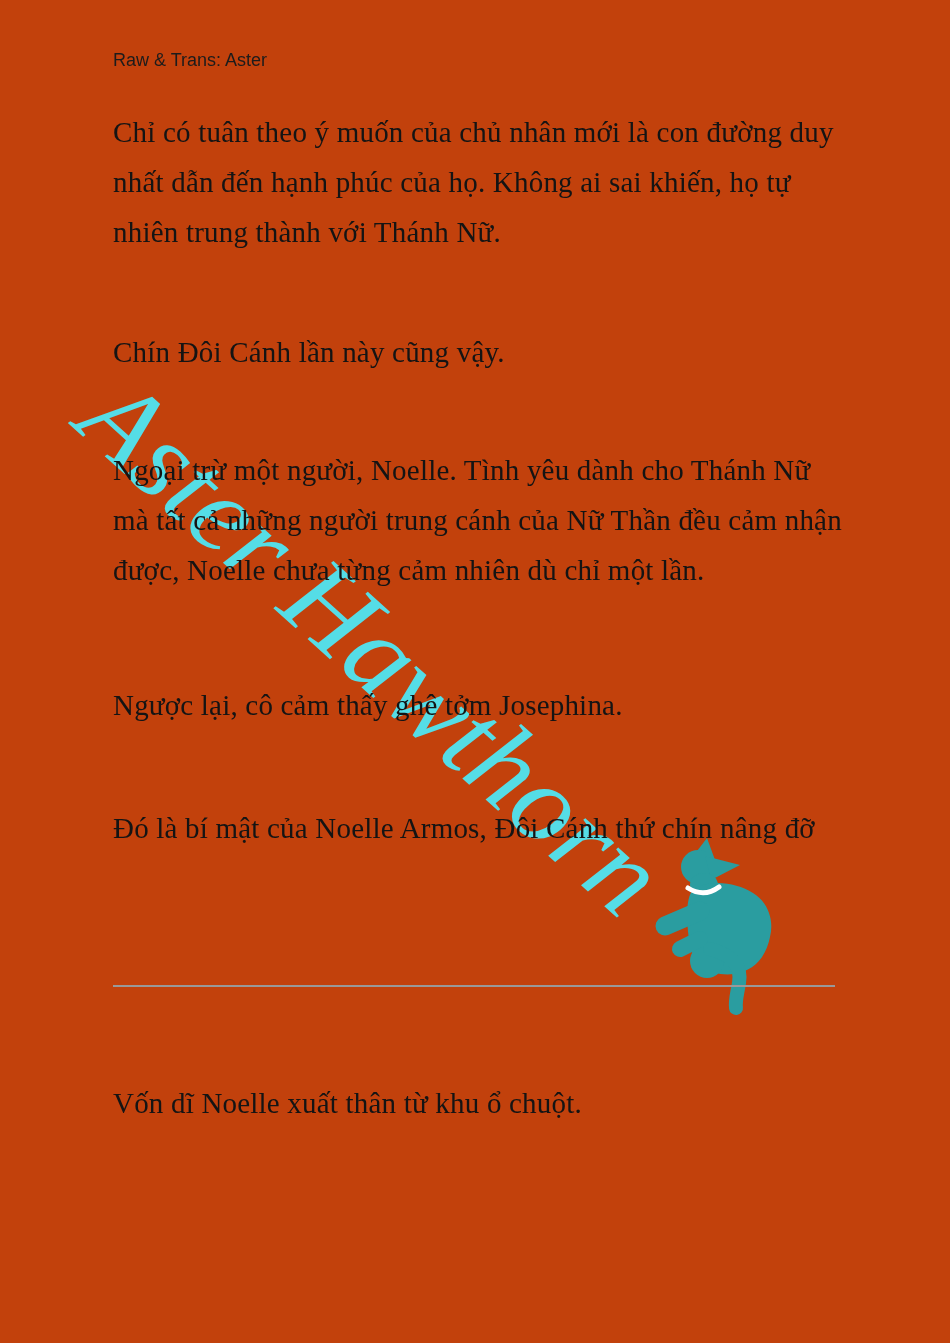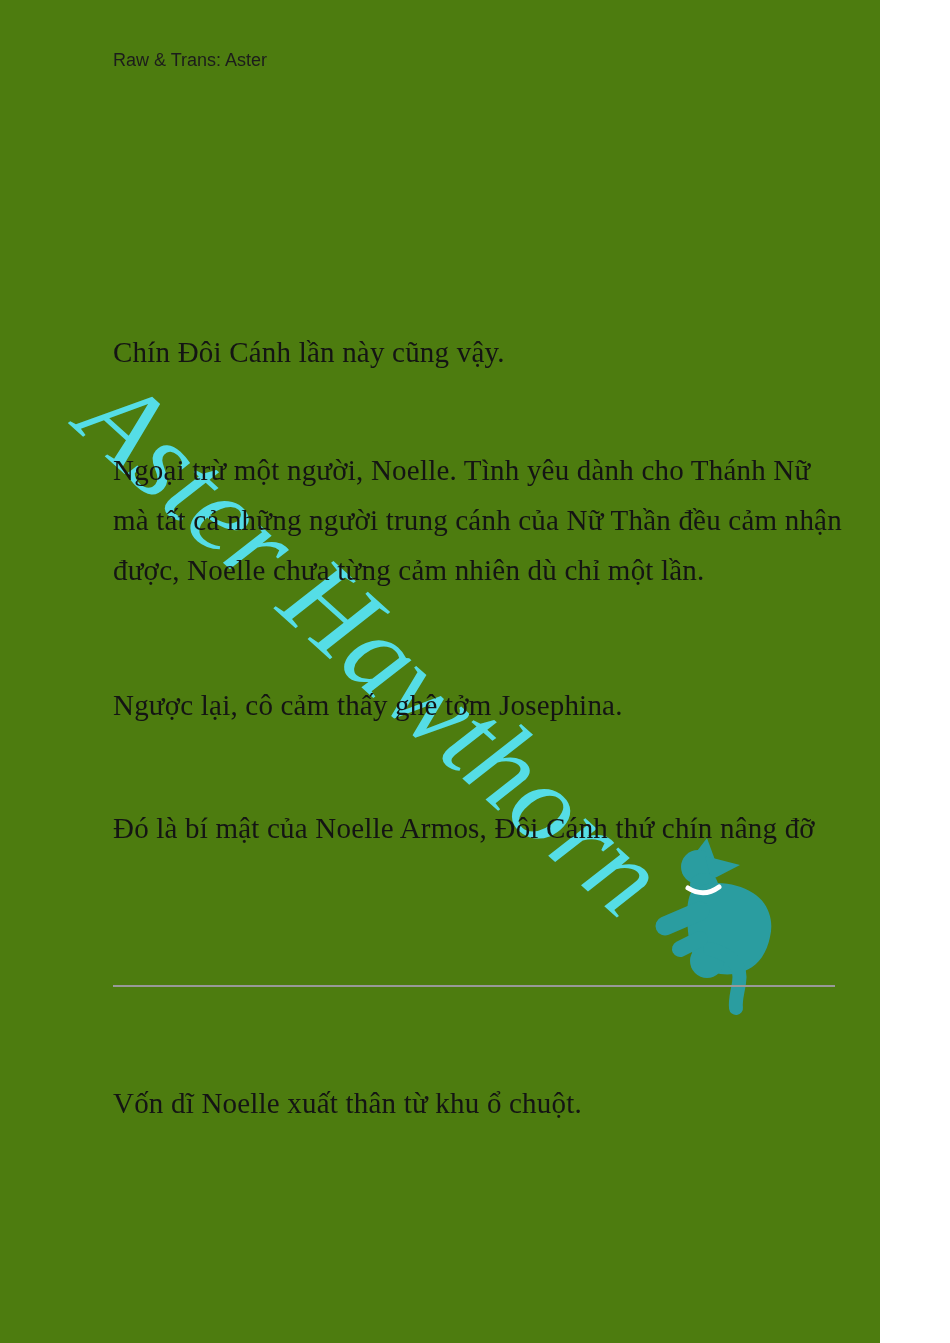--- a/index.html
+++ b/index.html
@@ -1,20 +1,20 @@
 <!DOCTYPE html>
 <html style="--watermark-color: #55dde6; --cat-color: #2a9da0; --divider-color: #999999; --text-color: #141414;"><head>
 <meta charset="utf-8">
 <style>
   html, body { margin: 0; padding: 0; background: #ffffff; }
   .page {
     position: relative;
-    width: 880px;
+    width: 950px;
     height: 1343px;
-    background: #4d7c0f;
+    background: #c2410c;
     overflow: hidden;
     font-family: "Liberation Serif", serif;
   }
   .credit {
     position: absolute;
     left: 113px;
     top: 50px;
     font-family: "Liberation Sans", sans-serif;
     font-size: 18px;
     color: #1c1c1c;
@@ -68,20 +68,25 @@
 </style>
 </head>
 <body>
 
 <div class="page">
 
   <div class="credit">Raw &amp; Trans: Aster</div>
 
   <div class="watermark">Aster Hawthorn</div>
 
+  <div class="para" style="top:107px">
+    <div class="line">Chỉ có tuân theo ý muốn của chủ nhân mới là con đường duy</div>
+    <div class="line">nhất dẫn đến hạnh phúc của họ. Không ai sai khiến, họ tự</div>
+    <div class="line">nhiên trung thành với Thánh Nữ.</div>
+  </div>
 
   <div class="para" style="top:327px">
     <div class="line">Chín Đôi Cánh lần này cũng vậy.</div>
   </div>
 
   <div class="para" style="top:445px">
     <div class="line">Ngoại trừ một người, Noelle. Tình yêu dành cho Thánh Nữ</div>
     <div class="line">mà tất cả những người trung cánh của Nữ Thần đều cảm nhận</div>
     <div class="line">được, Noelle chưa từng cảm nhiên dù chỉ một lần.</div>
   </div>

